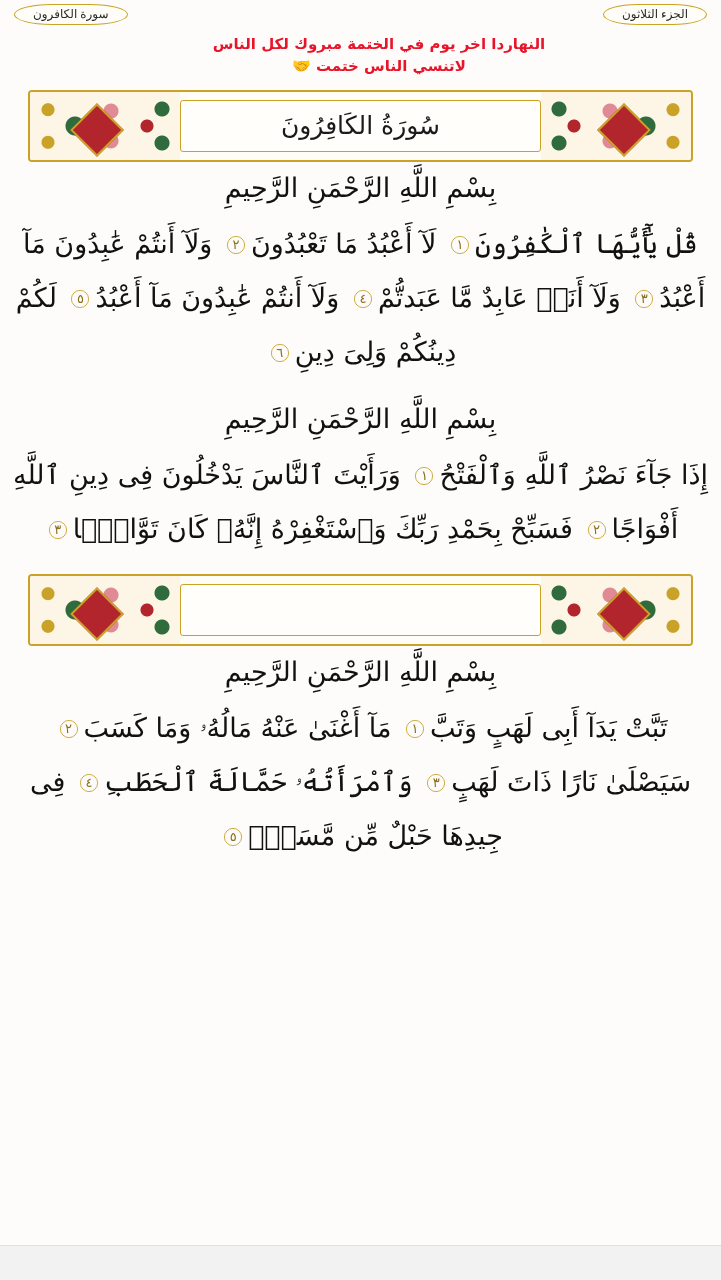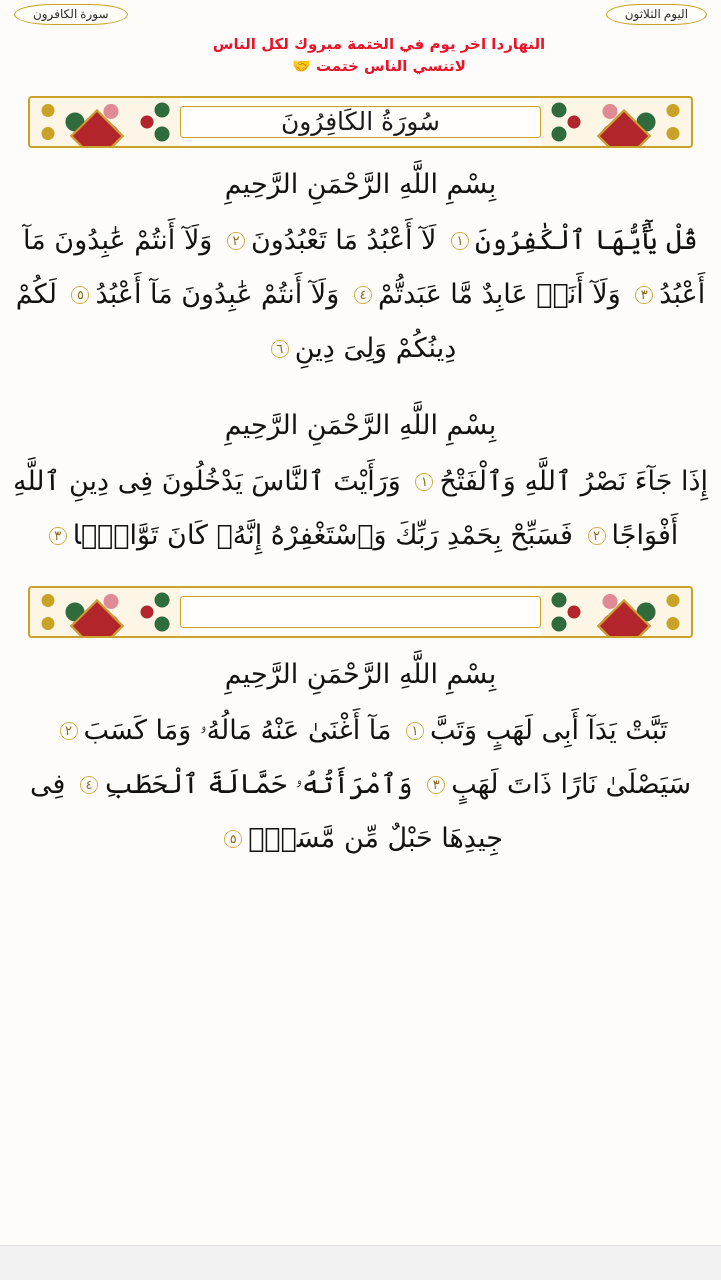--- a/index.html
+++ b/index.html
@@ -47,22 +47,22 @@
     line-height:1.45;
     color:#e8142a;
     direction:rtl;
     margin-left:37px;
   }
   .caption .line{display:block;}
 
   
   .surah-header{
     position:relative;
-    margin:10px 28px 0;
-    height:52px;
+    margin:4px 28px 0;
+    height:72px;
     border:2px solid #c9a227;
     border-radius:4px;
     background:
       linear-gradient(#fffdf6,#fffdf6);
     display:flex;
     align-items:center;
     justify-content:center;
     box-sizing:border-box;
     overflow:hidden;
   }
@@ -108,21 +108,21 @@
     color:#1a1a1a;
     letter-spacing:1px;
     font-family:"DejaVu Serif","Liberation Serif",serif;
   }
 
   
   .basmala{
     text-align:center;
     font-size:27px;
     color:#111;
-    margin:20px 0 14px;
+    margin:10px 0 14px;
     font-family:"DejaVu Serif","Liberation Serif",serif;
   }
 
   
   .ayat{
     direction:rtl;
     text-align:center;
     font-size:27px;
     line-height:2.0;
     color:#111;
@@ -158,21 +158,21 @@
     background:#f2f2f2;
     border-top:1px solid #e0e0e0;
   }
 </style>
 </head>
 <body>
 
 <div class="page">
 
   <div class="top-bar">
-    <span class="top-cartouche left">اليوم الثلاثون</span>
+    <span class="top-cartouche left">الجزء الثلاثون</span>
     <span class="top-cartouche">سورة الكافرون</span>
   </div>
 
   <div class="caption">
     <span class="line">النهاردا اخر يوم في الختمة مبروك لكل الناس</span>
     <span class="line">لاتنسي الناس ختمت 🤝</span>
   </div>
 
   <div class="surah-block">
     <div class="surah-header">

